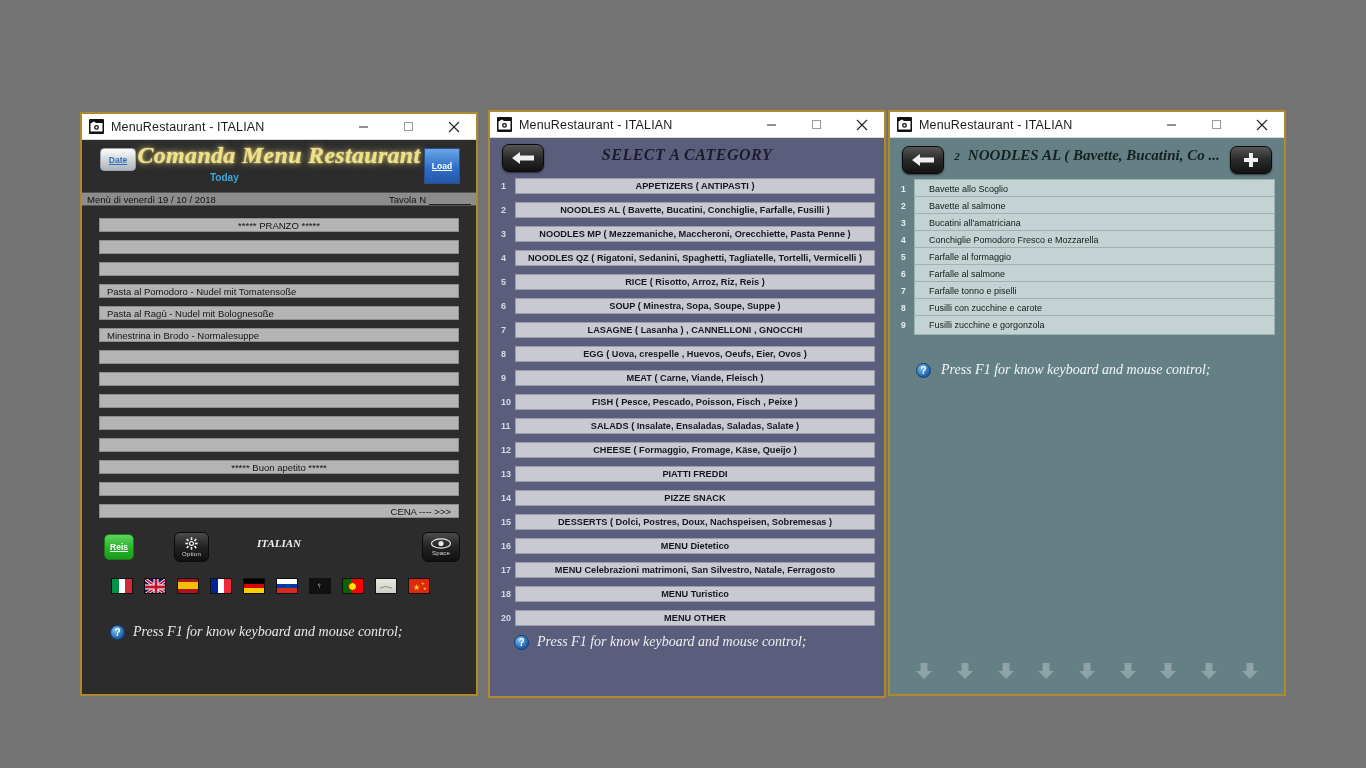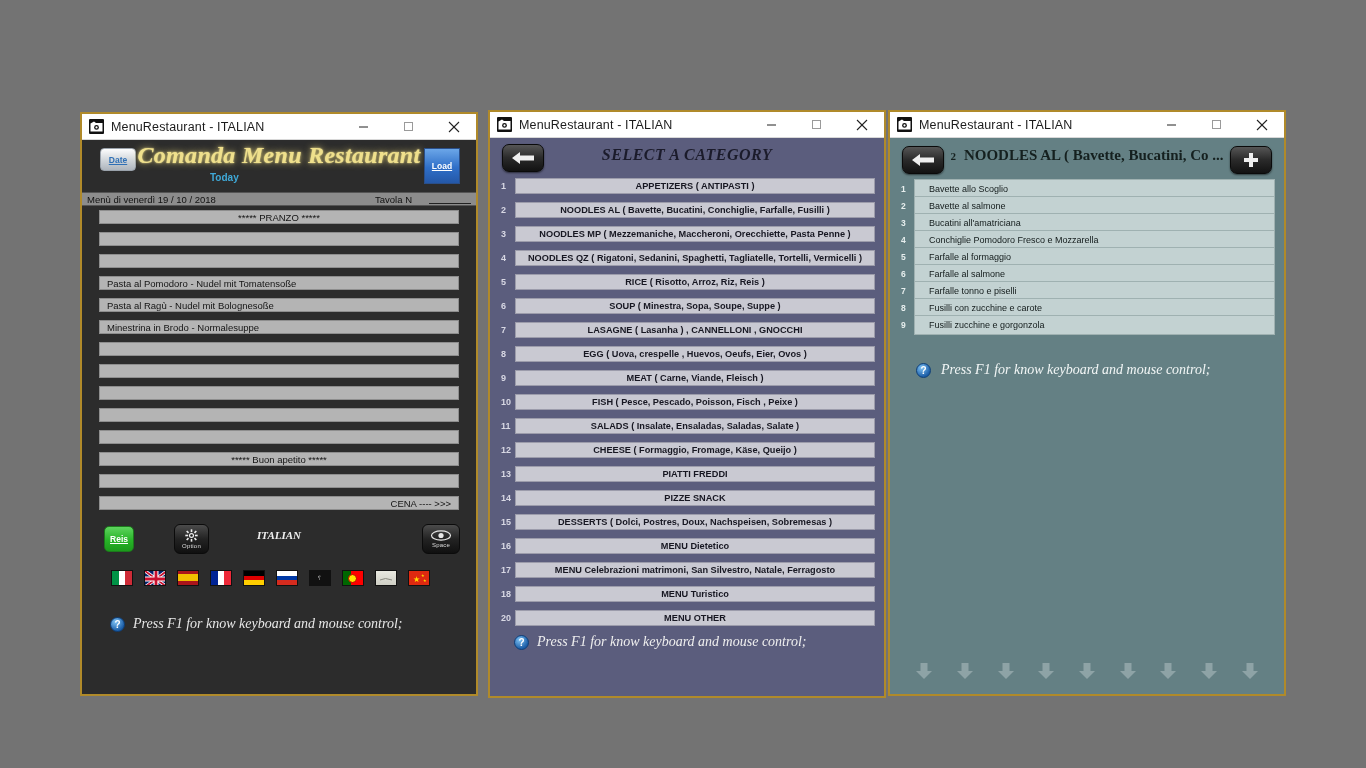--- a/index.html
+++ b/index.html
@@ -62,23 +62,23 @@
     border-radius: 0; border: 1px solid #2a4f8a;
     background: linear-gradient(#6ba6e8,#2f6fc8 55%,#2458a8);
     display: flex; align-items: center; justify-content: center;
     font-size: 8.5px; font-weight: bold; color: #ffffff; text-decoration: underline;
   }
   .w1-subbar {
     height: 14px; background: #8c8c8c; color: #111; font-size: 9.5px;
     display: flex; align-items: center; padding: 0 5px;
     border-top: 1px solid #555; border-bottom: 1px solid #555;
   }
-  .w1-subbar .right { margin-left: auto; display:flex; align-items:center; gap:17px;}
+  .w1-subbar .right { margin-left: auto; display:flex; align-items:flex-end; gap:3px;}
   .w1-subbar .tline { display:inline-block; width:42px; border-bottom:1px solid #222; height:9px;}
-  .w1-list { padding: 4px 17px 0 17px; }
+  .w1-list { padding: 12px 17px 0 17px; }
   .w1-row {
     height: 14px; background: #b4b4b4; margin-bottom: 8px;
     border: 1px solid #8e8e8e; display: flex; align-items: center;
     font-size: 9.5px; color: #141414; padding: 0 7px; white-space: nowrap; overflow: hidden;
   }
   .w1-row.c { justify-content: center; }
   .w1-row.r { justify-content: flex-end; }
   .w1-actions { position: relative; height: 46px; margin-top: 5px; }
   .btn-save {
     position: absolute; left: 22px; top: 8px; width: 30px; height: 26px; border-radius: 5px;
@@ -144,21 +144,21 @@
   }
   .w2-hint { display: flex; align-items: center; gap: 8px; padding-left: 24px; margin-top: 2px; }
   .w2-hint .hint-txt { color: #efefef; }
 
   
   #win3 { left: 888px; top: 110px; width: 398px; height: 586px; }
   .w3-body { height: calc(100% - 26px); background: #648084; position: relative; }
   .w3-head { position: relative; height: 44px; }
   .w3-title {
     position: absolute; left: 56px; right: 56px; top: 9px; text-align: center;
-    font-family: "Liberation Serif", serif; font-weight: bold;
+    font-family: "Liberation Serif", serif; font-style: italic; font-weight: bold;
     font-size: 15px; color: #15201f; white-space: nowrap; overflow: hidden;
   }
   .w3-title .idx { font-size: 11px; margin-right: 8px; }
   .w3-list { padding: 0 9px; }
   .w3-item { display: flex; align-items: center; height: 14px; margin-bottom: 3px; }
   .w3-num { width: 15px; flex: 0 0 15px; font-size: 8.5px; color: #e7eeee; font-weight: bold; padding-left: 2px; }
   .w3-btn {
     flex: 1; height: 20px; background: #c3d2d2; border: 1px solid #9fb1b1;
     display: flex; align-items: center; font-size: 9px; color: #131b1b;
     padding-left: 14px; white-space: nowrap; overflow: hidden; font-weight: 500;

